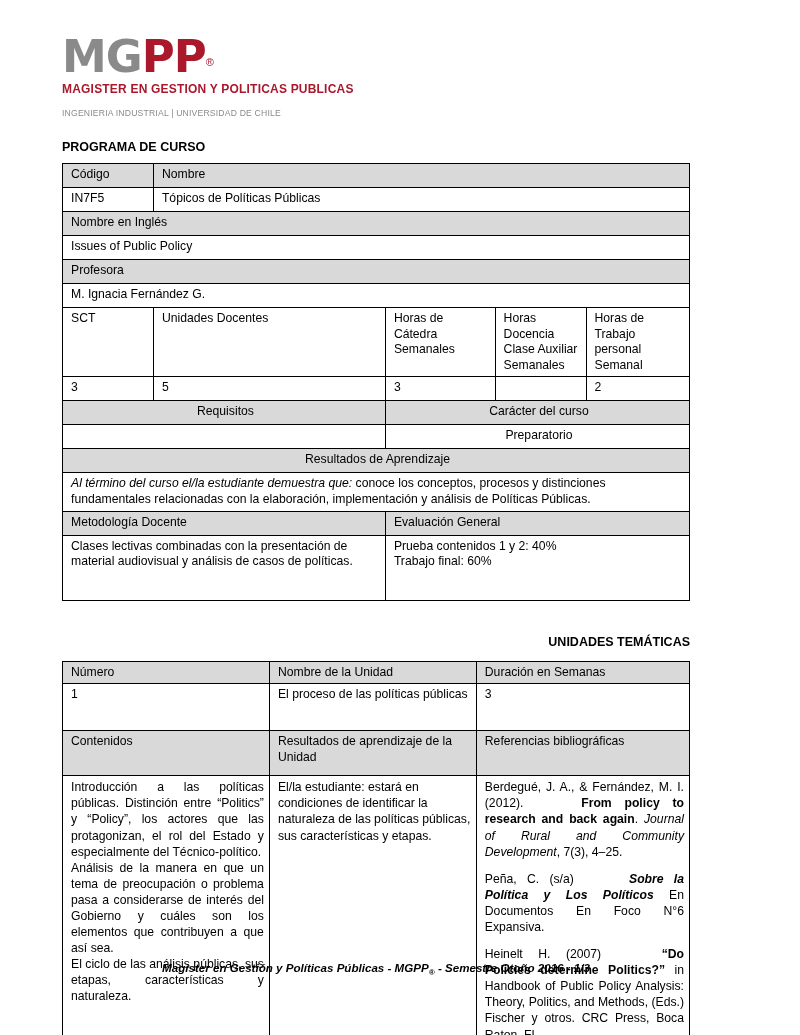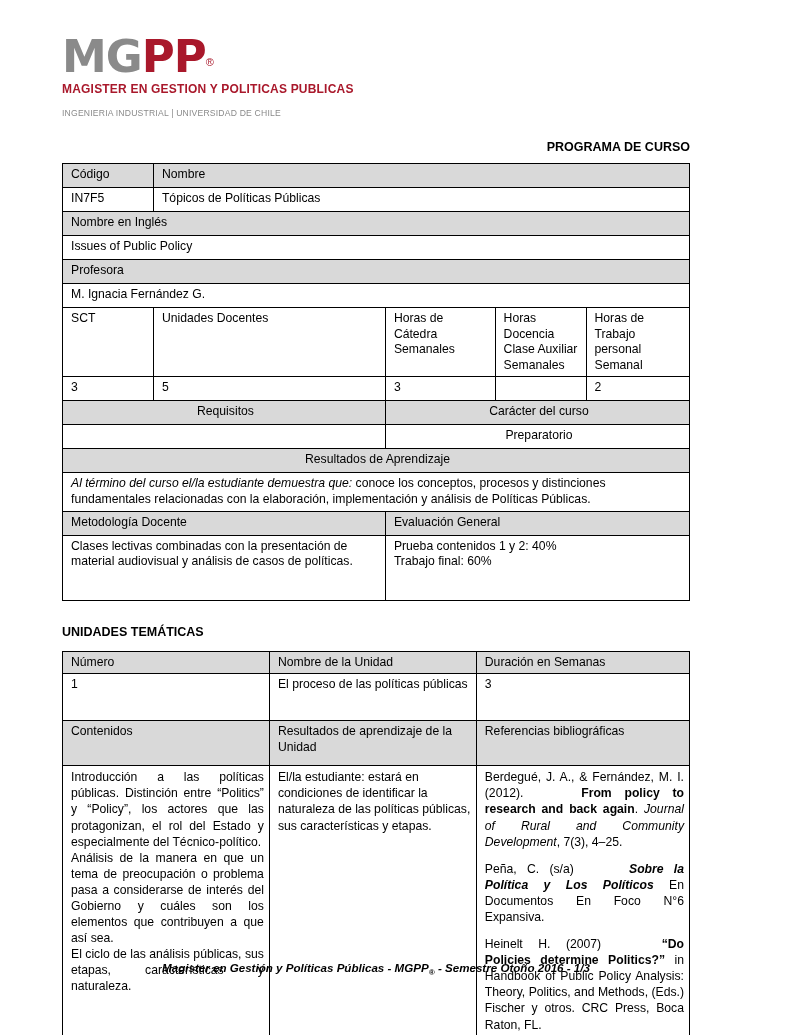--- a/index.html
+++ b/index.html
@@ -55,30 +55,30 @@
   }
   .logo-line2 {
     font-size: 8.6px;
     color: #8a8a8a;
     letter-spacing: 0.2px;
     margin-top: 12px;
   }
 
   
   .doc-title {
-    text-align: right;
+    text-align: left;
     font-weight: bold;
     font-size: 12.5px;
     margin-bottom: 9px;
   }
   .section-title {
-    text-align: left;
+    text-align: right;
     font-weight: bold;
     font-size: 12.5px;
-    margin: 24px 0 12px 0;
+    margin: 34px 0 12px 0;
   }
 
   
   table {
     border-collapse: collapse;
     width: 100%;
     table-layout: fixed;
     font-size: 12.2px;
   }
   table td {

